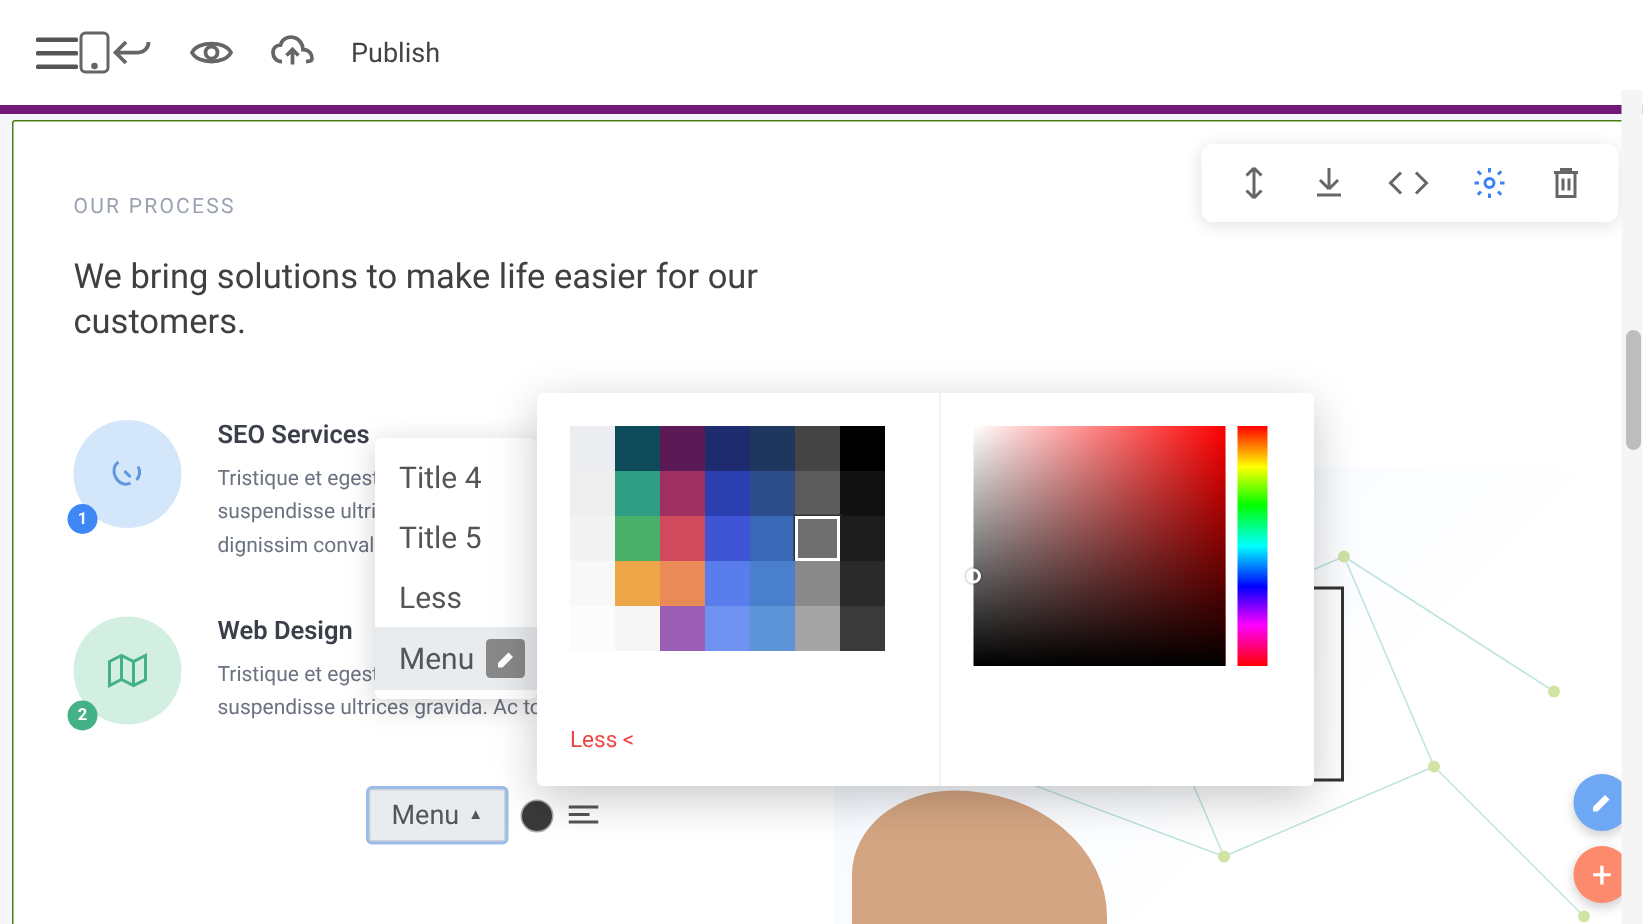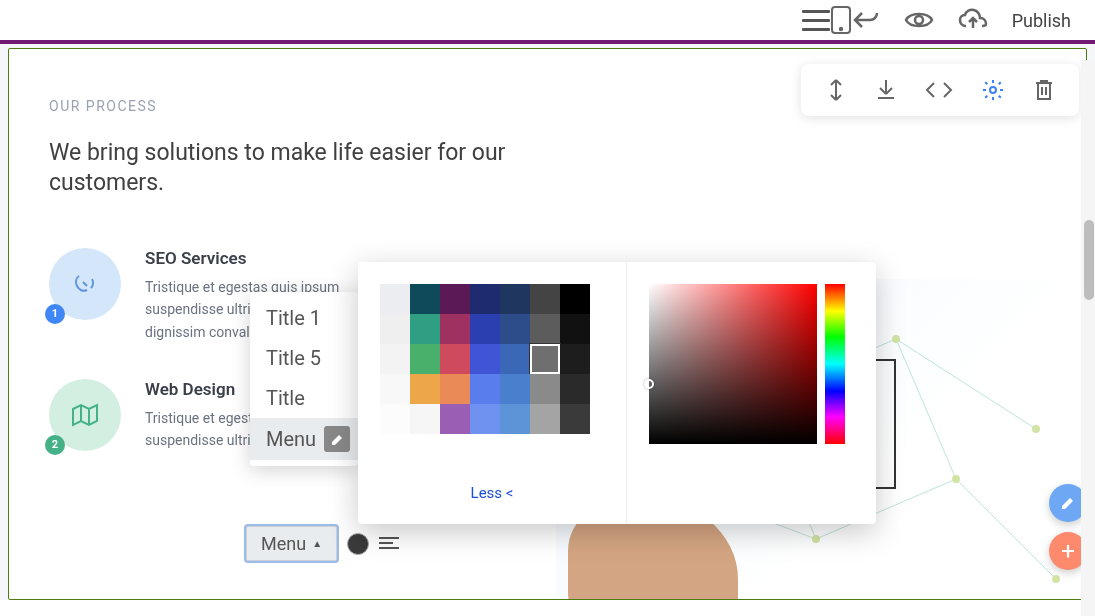--- a/index.html
+++ b/index.html
@@ -1,17 +1,17 @@
 <!DOCTYPE html>
 <html><head>
 <meta charset="utf-8">
 <style>
 *{margin:0;padding:0;box-sizing:border-box;font-family:-apple-system,BlinkMacSystemFont,"Segoe UI",Roboto,sans-serif}
 body{width:1095px;height:616px;overflow:hidden;background:#fff;position:relative}
-.topbar{height:44px;border-bottom:4px solid #701a75;display:flex;align-items:center;padding:0 24px;justify-content:flex-end}
+.topbar{height:76px;border-bottom:6px solid #701a75;display:flex;align-items:center;padding:0 24px;justify-content:flex-start}
 .topbar-left,.topbar-center,.topbar-right{display:flex;align-items:center;gap:24px}
 .hamburger{cursor:pointer;display:flex;flex-direction:column;gap:6px}
 .hamburger span{width:28px;height:3px;background:#555;border-radius:1px}
 .icon-btn{cursor:pointer;color:#666;display:flex;align-items:center;justify-content:center}
 .publish{font-size:18px;color:#444;cursor:pointer}
 .canvas{position:relative;height:556px;background:#f5f6fa;padding:4px 8px 0 8px}
 .section{background:#fff;border:1px solid #4d7c0f;border-radius:2px;height:100%;padding:49px 40px;position:relative;overflow:hidden}
 .eyebrow{color:#9aa2b1;font-size:14px;letter-spacing:1.5px;margin-bottom:24px}
 .headline{font-size:23px;color:#404040;line-height:1.3;max-width:520px;margin-bottom:50px}
 .feat{display:flex;gap:24px;margin-bottom:36px}
@@ -37,21 +37,21 @@
 .align-icon{color:#555}
 .menu-dropdown{position:absolute;left:250px;top:292px;width:108px;background:#fff;box-shadow:0 4px 20px rgba(0,0,0,.18);border-radius:4px;padding:6px 0}
 .menu-dropdown .item{padding:8px 16px;font-size:20px;color:#555;cursor:pointer}
 .menu-dropdown .item.sel{background:#e9ecef;display:flex;align-items:center;justify-content:space-between;padding-right:8px}
 .pencil-badge{width:26px;height:26px;background:#888;border-radius:3px;display:flex;align-items:center;justify-content:center;color:#fff}
 .color-panel{position:absolute;left:358px;top:262px;width:518px;height:262px;background:#fff;box-shadow:0 8px 30px rgba(0,0,0,.22);border-radius:4px;display:flex}
 .swatch-side{width:268px;padding:22px;display:flex;flex-direction:column}
 .swatch-grid{display:grid;grid-template-columns:repeat(7,30px);grid-auto-rows:30px}
 .sw{width:30px;height:30px;cursor:pointer}
 .sw.sel{box-shadow:inset 0 0 0 2px #fff,0 0 0 1px #333}
-.less{margin-top:auto;text-align:center;color:#1d4ed8;font-size:15px;cursor:pointer}
+.less{margin-top:auto;text-align:left;color:#ef4444;font-size:15px;cursor:pointer}
 .picker-side{flex:1;border-left:1px solid #eee;padding:22px;display:flex;flex-direction:column;gap:14px}
 .satval-wrap{display:flex;gap:8px}
 .satval{width:168px;height:160px;position:relative;background:linear-gradient(to top,#000,transparent),linear-gradient(to right,#fff,#ff0000)}
 .sv-cursor{position:absolute;width:10px;height:10px;border:2px solid #fff;border-radius:50%;left:-5px;top:95px;box-shadow:0 0 2px rgba(0,0,0,.5)}
 .hue{width:20px;height:160px;background:linear-gradient(to bottom,#ff0000 0%,#ffff00 17%,#00ff00 33%,#00ffff 50%,#0000ff 67%,#ff00ff 83%,#ff0000 100%)}
 .hex-input{border:1px solid #ddd;padding:8px 12px;font-size:14px;color:#555;width:196px}
 .fab{position:absolute;right:8px;width:38px;height:38px;border-radius:50%;display:flex;align-items:center;justify-content:center;color:#fff;cursor:pointer;box-shadow:0 3px 8px rgba(0,0,0,.2)}
 .fab.edit{bottom:78px;background:#6ea8f5}
 .fab.add{bottom:30px;background:#fd8a6c;font-size:24px}
 .scrollbar{position:absolute;right:0;top:60px;width:14px;height:556px;background:#f5f5f5}
@@ -200,23 +200,23 @@
   <div class="icon-btn align-icon">
       <svg width="20" height="16" viewBox="0 0 20 16" stroke="currentColor" stroke-width="2">
         <line x1="0" y1="2" x2="20" y2="2"></line>
         <line x1="0" y1="7" x2="14" y2="7"></line>
         <line x1="0" y1="12" x2="20" y2="12"></line>
       </svg>
     </div>
 </div>
 
 <div class="menu-dropdown">
-  <div class="item">Title 1</div>
+  <div class="item">Title 4</div>
   <div class="item">Title 5</div>
-  <div class="item">Title</div>
+  <div class="item">Less</div>
   <div class="item sel">
     <span>Menu</span>
     <span class="pencil-badge">
         <svg width="13" height="13" viewBox="0 0 13 13" fill="currentColor">
           <path d="M1 9 L8 2 L11 5 L4 12 L1 12 Z"></path>
         </svg>
       </span>
   </div>
 </div>
 

